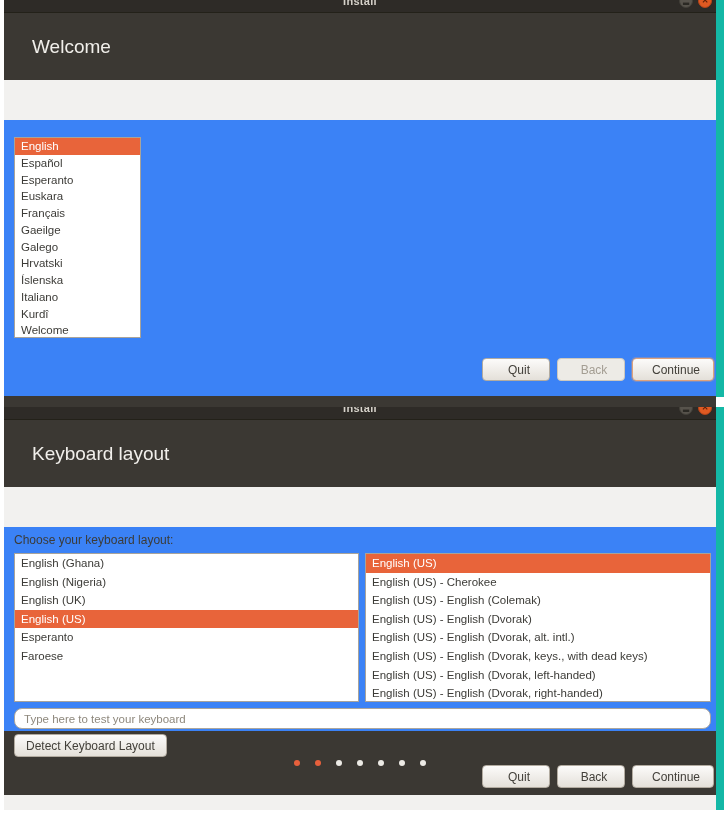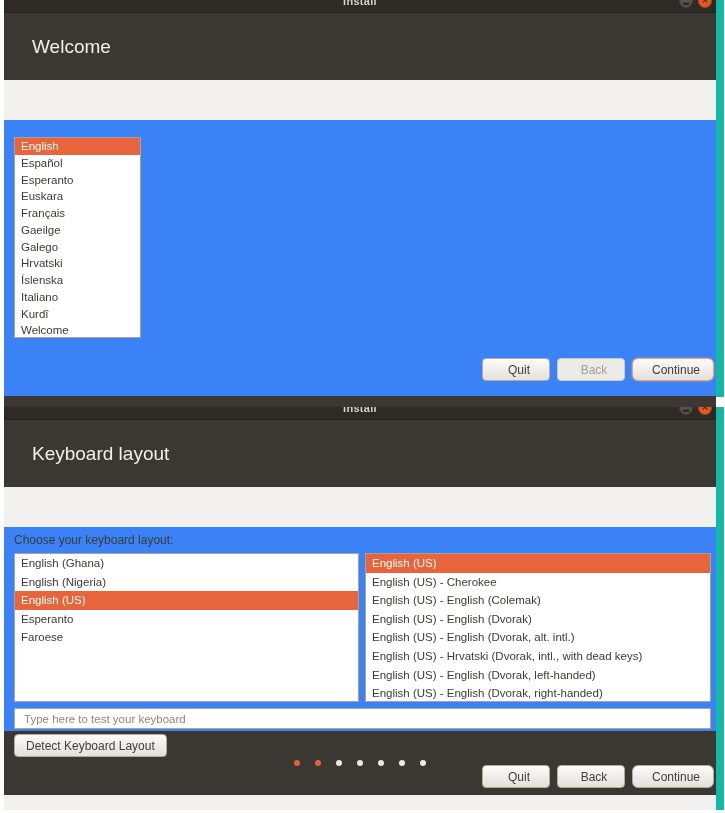--- a/index.html
+++ b/index.html
@@ -54,37 +54,37 @@
 
   .kb-label{
     position:absolute;left:10px;top:6px;font-size:12px;color:#3c3b37;
   }
   #layout-list{left:10px;top:26px;width:345px;height:149px;}
   #variant-list{left:361px;top:26px;width:346px;height:149px;}
   #layout-list .item,#variant-list .item{line-height:18.6px;height:18.6px;}
 
   .kb-test{
     position:absolute;left:10px;top:181px;width:697px;height:21px;
-    border:1px solid #aca69c;border-radius:1px;background:#ffffff;
+    border:1px solid #aca69c;border-radius:8px;background:#ffffff;
     font-family:"Liberation Sans",sans-serif;font-size:11.5px;color:#3c3b37;
     padding:0 9px;box-sizing:border-box;outline:none;
   }
   .kb-test::placeholder{color:#8e887d;opacity:1;}
 
   .btn{
     position:absolute;height:23px;border:1px solid #b2aba0;border-radius:4px;
     background:linear-gradient(#fcfbfa,#e4e0d9);color:#43403a;font-size:12px;
     font-family:"Liberation Sans",sans-serif;display:flex;align-items:center;
     justify-content:center;box-sizing:border-box;cursor:default;padding-left:12px;
   }
   .btn-detect{left:10px;top:207px;padding:0 11px;}
   .btn-row{top:238px;}
   .btn-quit{left:478px;width:68px;}
   .btn-back{left:553px;width:68px;}
-  .btn-continue{left:628px;width:82px;border-radius:6px;}
+  .btn-continue{left:628px;width:82px;}
   .btn.disabled{color:#a39d92;border-color:#cdc8be;background:#edebe6;}
   .btn.suggested{border-color:#dfa27c;box-shadow:0 0 0 1px rgba(223,162,124,.35);}
 
   .footer{
     background:#3b3833;display:flex;align-items:center;justify-content:center;
   }
   #win1 .footer{height:54px;}
   #win2 .footer{height:64px;}
   .dots{display:flex;gap:15px;}
   .dot{width:6px;height:6px;border-radius:50%;background:#eceae5;}
@@ -145,31 +145,32 @@
     </div>
   </div>
   <div class="header">
     <span class="htext">Keyboard layout</span>
   </div>
   <div class="content">
     <div class="kb-label">Choose your keyboard layout:</div>
     <div class="listbox" id="layout-list">
         <div class="item">English (Ghana)</div>
         <div class="item">English (Nigeria)</div>
+        <div class="item">English (UK)</div>
         <div class="item selected">English (US)</div>
         <div class="item">Esperanto</div>
         <div class="item">Faroese</div>
       </div>
     <div class="listbox" id="variant-list">
         <div class="item selected">English (US)</div>
         <div class="item">English (US) - Cherokee</div>
         <div class="item">English (US) - English (Colemak)</div>
         <div class="item">English (US) - English (Dvorak)</div>
         <div class="item">English (US) - English (Dvorak, alt. intl.)</div>
-        <div class="item">English (US) - Hrvatski (Dvorak, intl., with dead keys)</div>
+        <div class="item">English (US) - English (Dvorak, keys., with dead keys)</div>
         <div class="item">English (US) - English (Dvorak, left-handed)</div>
         <div class="item">English (US) - English (Dvorak, right-handed)</div>
       </div>
     <input class="kb-test" type="text" placeholder="Type here to test your keyboard" style="">
     <button class="btn btn-detect">Detect Keyboard Layout</button>
     <button class="btn btn-row btn-quit">Quit</button>
     <button class="btn btn-row btn-back">Back</button>
     <button class="btn btn-row btn-continue">Continue</button>
   </div>
   <div class="footer">

